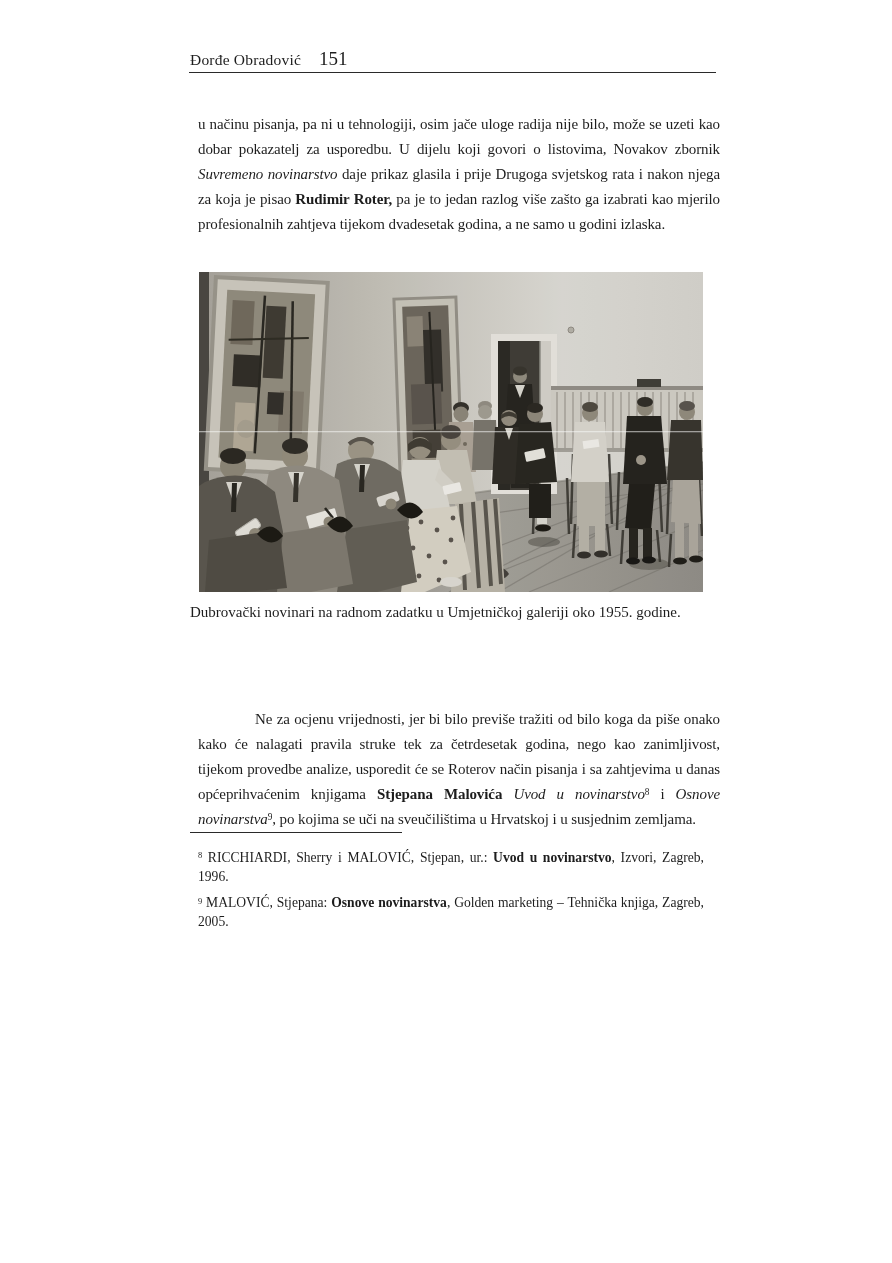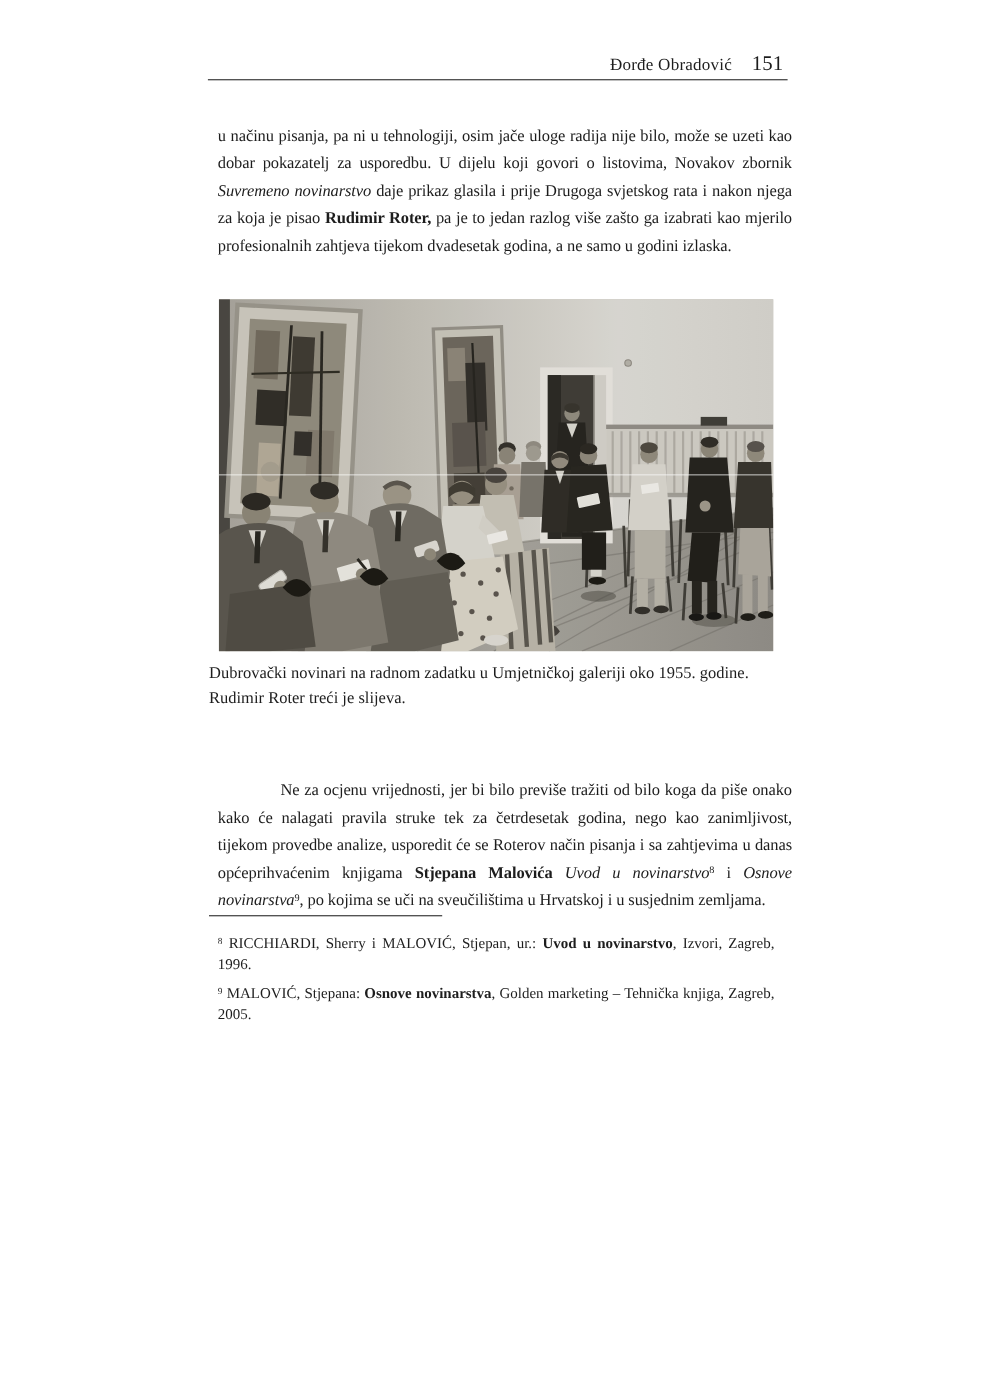--- a/index.html
+++ b/index.html
@@ -6,21 +6,21 @@
   .page{
     position:relative;
     width:892px;height:1263px;
     background:#ffffff;
     font-family:"Liberation Serif","DejaVu Serif",serif;
     color:#1d1d1d;
     overflow:hidden;
   }
   .header-row{
     position:absolute;top:48px;left:190px;width:522px;
-    display:flex;justify-content:flex-end;align-items:baseline;gap:18px;
+    display:flex;align-items:baseline;gap:18px;
   }
   .header-author{font-size:15.5px;letter-spacing:.2px;}
   .header-pagenum{font-size:19px;}
   .header-rule{
     position:absolute;top:72px;left:189px;width:527px;height:0;
     border-top:1.3px solid #2a2a2a;
   }
   .body-par{
     position:absolute;left:190px;width:522px;
     font-size:15px;line-height:25px;letter-spacing:-0.1px;
@@ -279,21 +279,20 @@
         <path d="M58,262 q14,-16 26,2 q-12,14 -26,-2 Z" fill="#17150f"></path>
       </g>
 
       <rect x="0" y="159" width="504" height="1.3" fill="#ffffff" opacity="0.55"></rect>
       <rect x="0" y="0" width="504" height="320" fill="#8a867e" opacity="0.05"></rect>
     </svg>
   </figure>
 
   <div class="caption">
     <div>Dubrovački novinari na radnom zadatku u Umjetničkoj galeriji oko 1955. godine.</div>
-    <div>Rudimir Roter treći je slijeva.</div>
   </div>
 
   <p class="body-par par2"><span>Ne za ocjenu vrijednosti, jer bi bilo previše tražiti od bilo koga da piše onako kako će nalagati pravila struke tek za četrdesetak godina, nego kao zanimljivost, tijekom provedbe analize, usporedit će se Roterov način pisanja i sa zahtjevima u danas općeprihvaćenim knjigama </span><span class="b">Stjepana Malovića</span><span> </span><span class="i">Uvod u novinarstvo</span><sup>8</sup><span> i </span><span class="i">Osnove novinarstva</span><sup>9</sup><span>, po kojima se uči na sveučilištima u Hrvatskoj i u susjednim zemljama.</span></p>
 
   <div class="fn-rule"></div>
   <div class="footnotes">
     <p><sup>8</sup><span> RICCHIARDI, Sherry i MALOVIĆ, Stjepan, ur.: </span><span class="b">Uvod u novinarstvo</span><span>, Izvori, Zagreb, 1996.</span></p>
     <p><sup>9</sup><span> MALOVIĆ, Stjepana: </span><span class="b">Osnove novinarstva</span><span>, Golden marketing – Tehnička knjiga, Zagreb, 2005.</span></p>
   </div>
 

